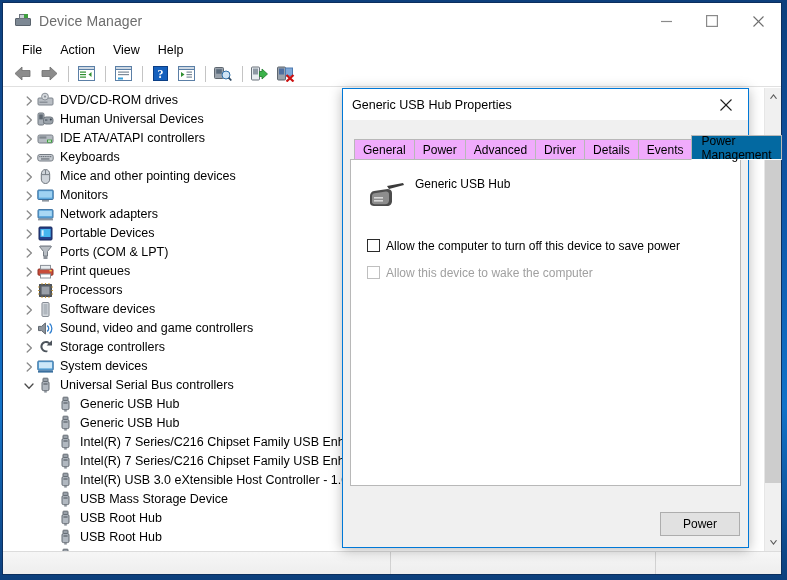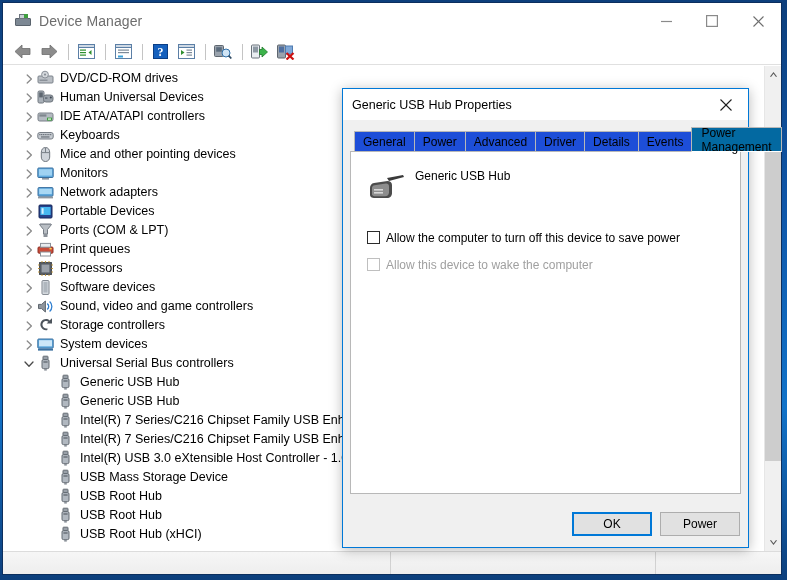--- a/index.html
+++ b/index.html
@@ -185,20 +185,21 @@
   
   #dlg {
     position: absolute;
     left: 342px; top: 88px;
     width: 407px; height: 460px;
     background: #f0f0f0;
     border: 1px solid #0078d7;
     box-shadow: 0 2px 12px rgba(0,0,0,0.28);
     display: flex; flex-direction: column;
     z-index: 20;
+    gap: 8px;
   }
   #dlg-titlebar {
     height: 31px;
     background: #ffffff;
     display: flex; align-items: center;
     position: relative;
     flex: 0 0 auto;
   }
   #dlg-title {
     font-size: 12.5px; color: #000000;
@@ -220,21 +221,21 @@
     height: 25px;
     position: relative;
     padding-left: 4px;
   }
   .tab {
     height: 20px;
     padding: 0 8px;
     font-size: 12px;
     color: #000;
     display: flex; align-items: center;
-    background: #1d4ed8;
+    background: #f0abfc;
     border: 1px solid #b8b8b8;
     border-bottom: none;
     margin-right: -1px;
   }
   .tab.active {
     height: 25px;
     background: #0369a1;
     border: 1px solid #b8b8b8;
     border-bottom: 1px solid #ffffff;
     position: relative; z-index: 3;
@@ -324,20 +325,26 @@
         </div>
         <div class="cap-btn">
           <svg width="11" height="11" viewBox="0 0 11 11">
               <line x1="0.5" y1="0.5" x2="10.5" y2="10.5" stroke="#6e6e6e" stroke-width="1.1"></line>
               <line x1="10.5" y1="0.5" x2="0.5" y2="10.5" stroke="#6e6e6e" stroke-width="1.1"></line>
             </svg>
         </div>
       </div>
     </div>
 
+    <div id="menubar">
+      <div class="menu-item">File</div>
+      <div class="menu-item">Action</div>
+      <div class="menu-item">View</div>
+      <div class="menu-item">Help</div>
+    </div>
 
     <div id="toolbar">
       <div class="tb-btn">
         <svg width="18" height="15" viewBox="0 0 18 15">
           <path d="M8 1 L1 7.5 L8 14 L8 10.5 L16 10.5 L16 4.5 L8 4.5 Z" fill="#8c8c8c" stroke="#6d6d6d" stroke-width="0.8" stroke-linejoin="round"></path>
         </svg>
       </div>
       <div class="tb-btn">
         <svg width="18" height="15" viewBox="0 0 18 15">
           <path d="M10 1 L17 7.5 L10 14 L10 10.5 L2 10.5 L2 4.5 L10 4.5 Z" fill="#8c8c8c" stroke="#6d6d6d" stroke-width="0.8" stroke-linejoin="round"></path>
@@ -804,18 +811,17 @@
         </div>
 
         <div class="cb-row">
           <div class="cbox disabled"></div>
           <span class="cb-label disabled">Allow this device to wake the computer</span>
         </div>
       </div>
     </div>
 
     <div id="dlg-buttons">
-      <div class="dlg-btn default">OK</div>
       <div class="dlg-btn">Power</div>
     </div>
   </div>
 
 </div>
 
 </body></html>

